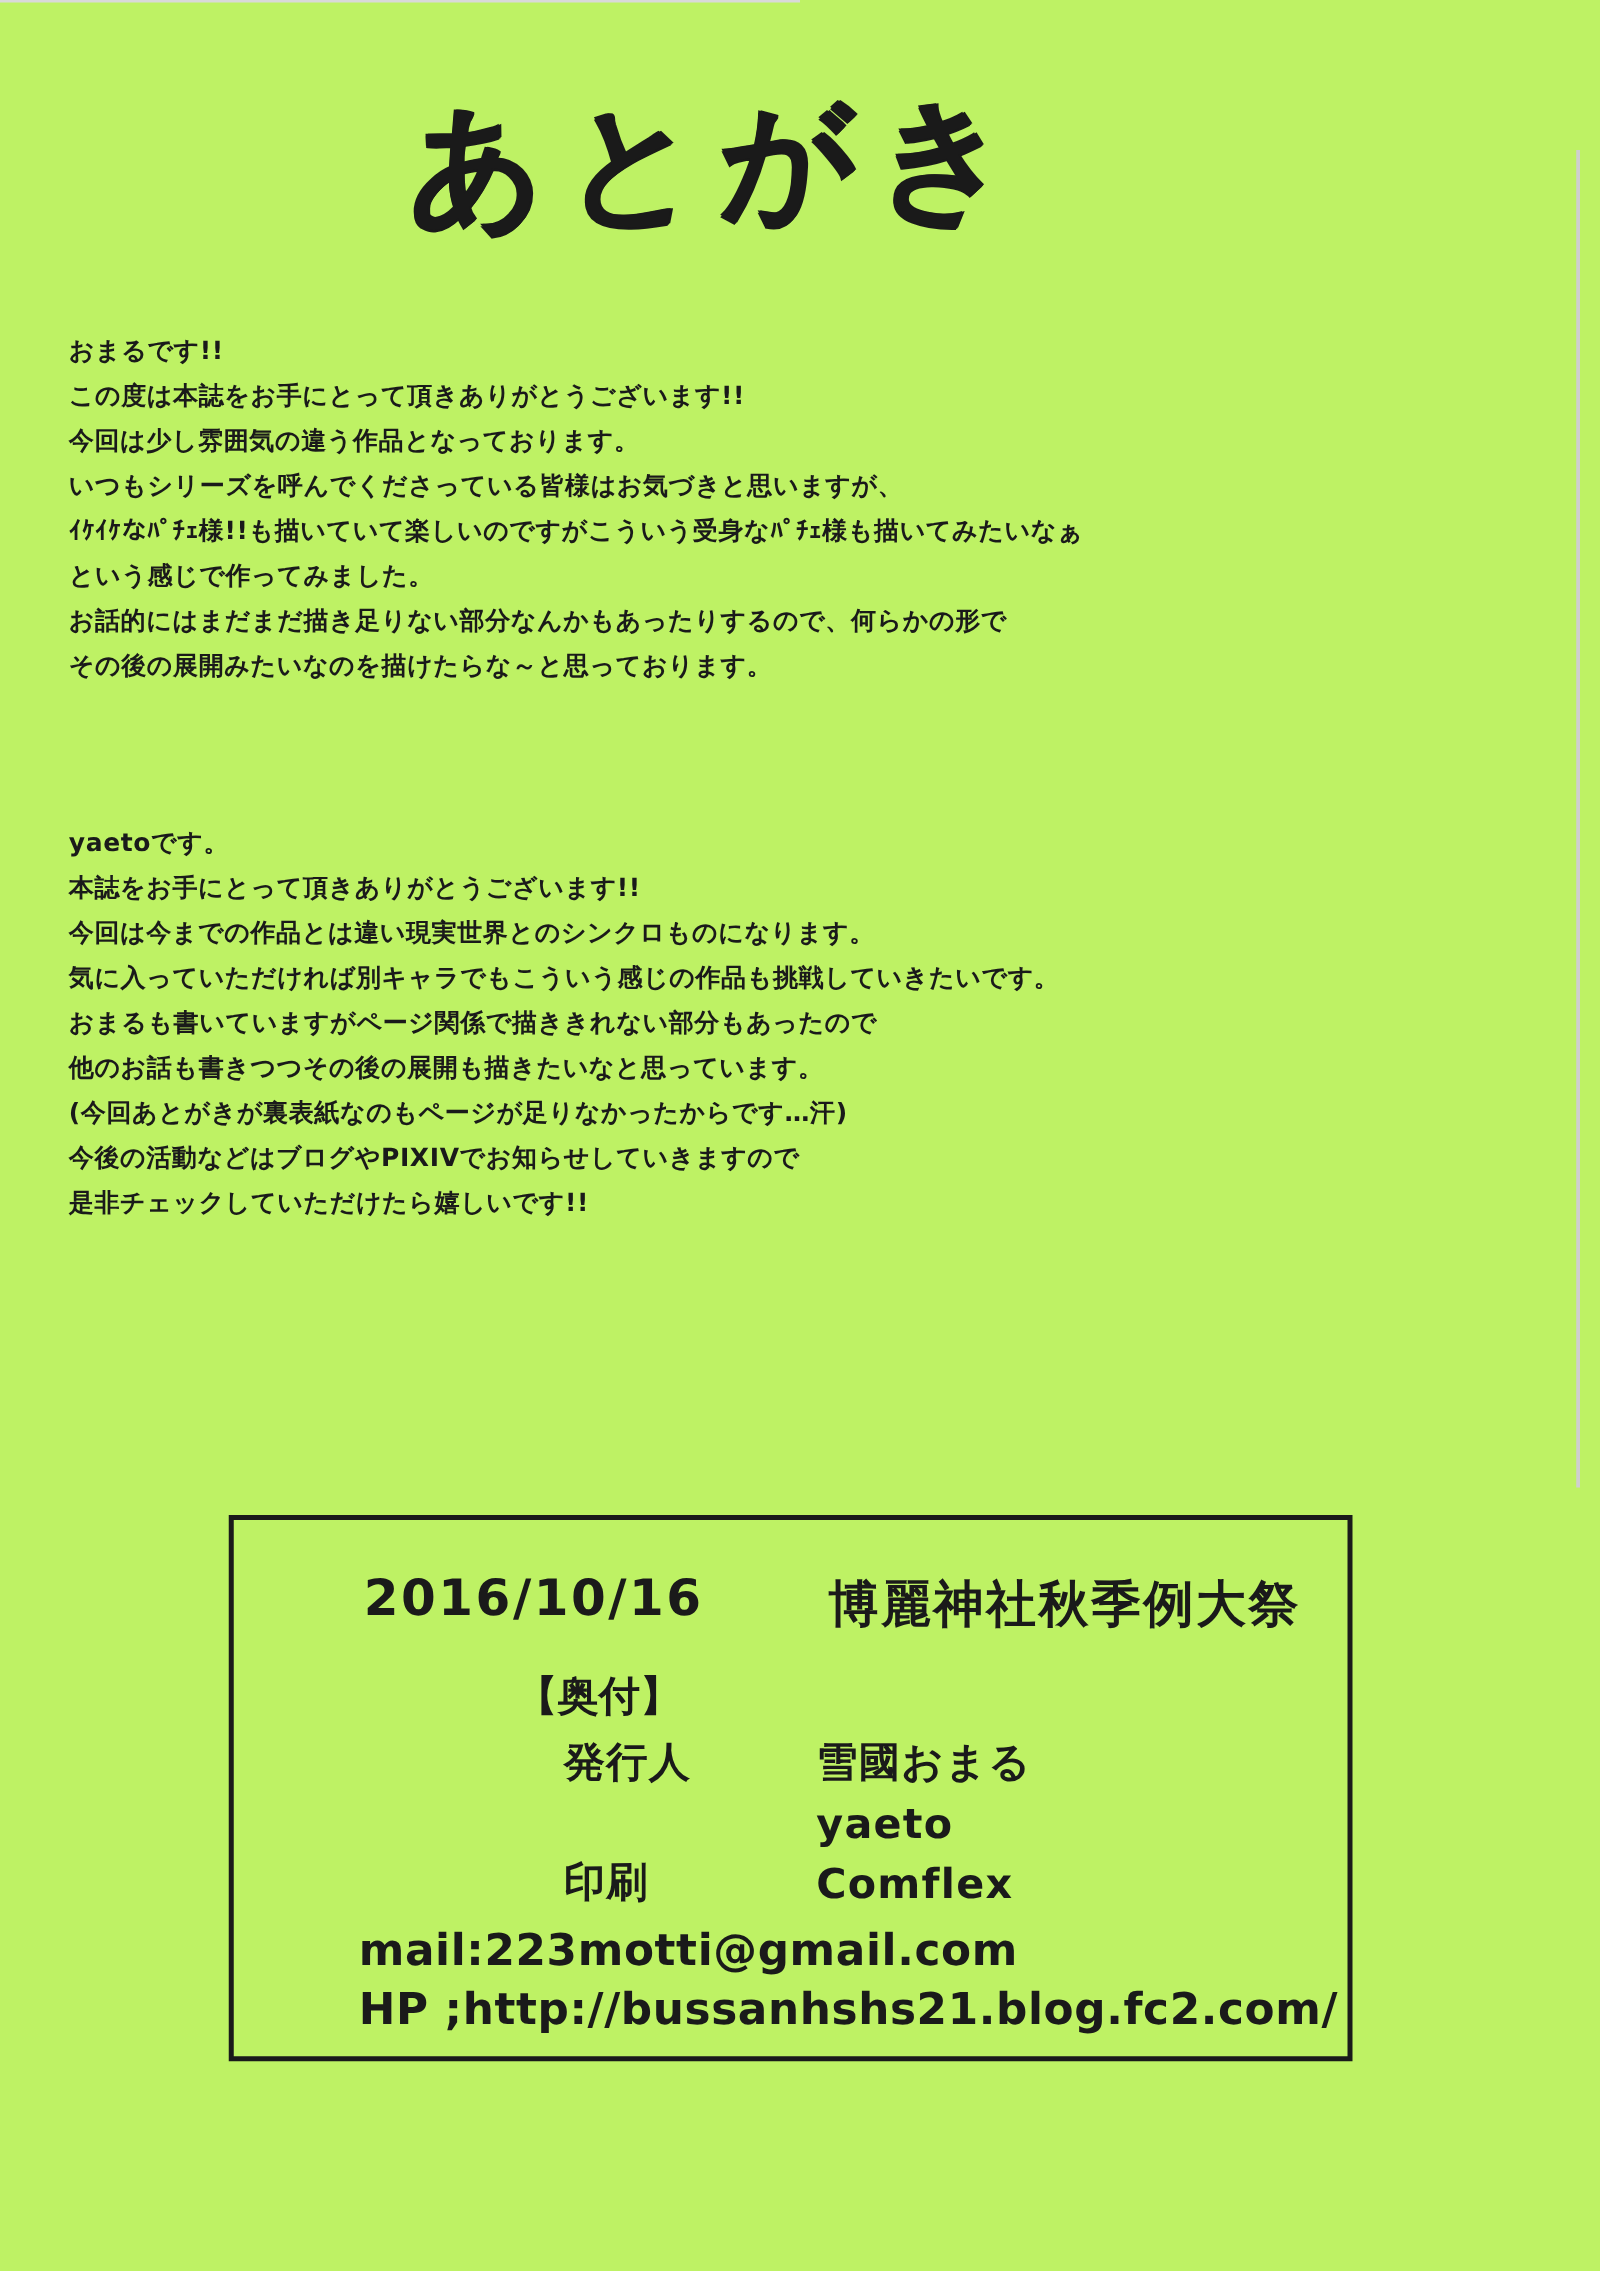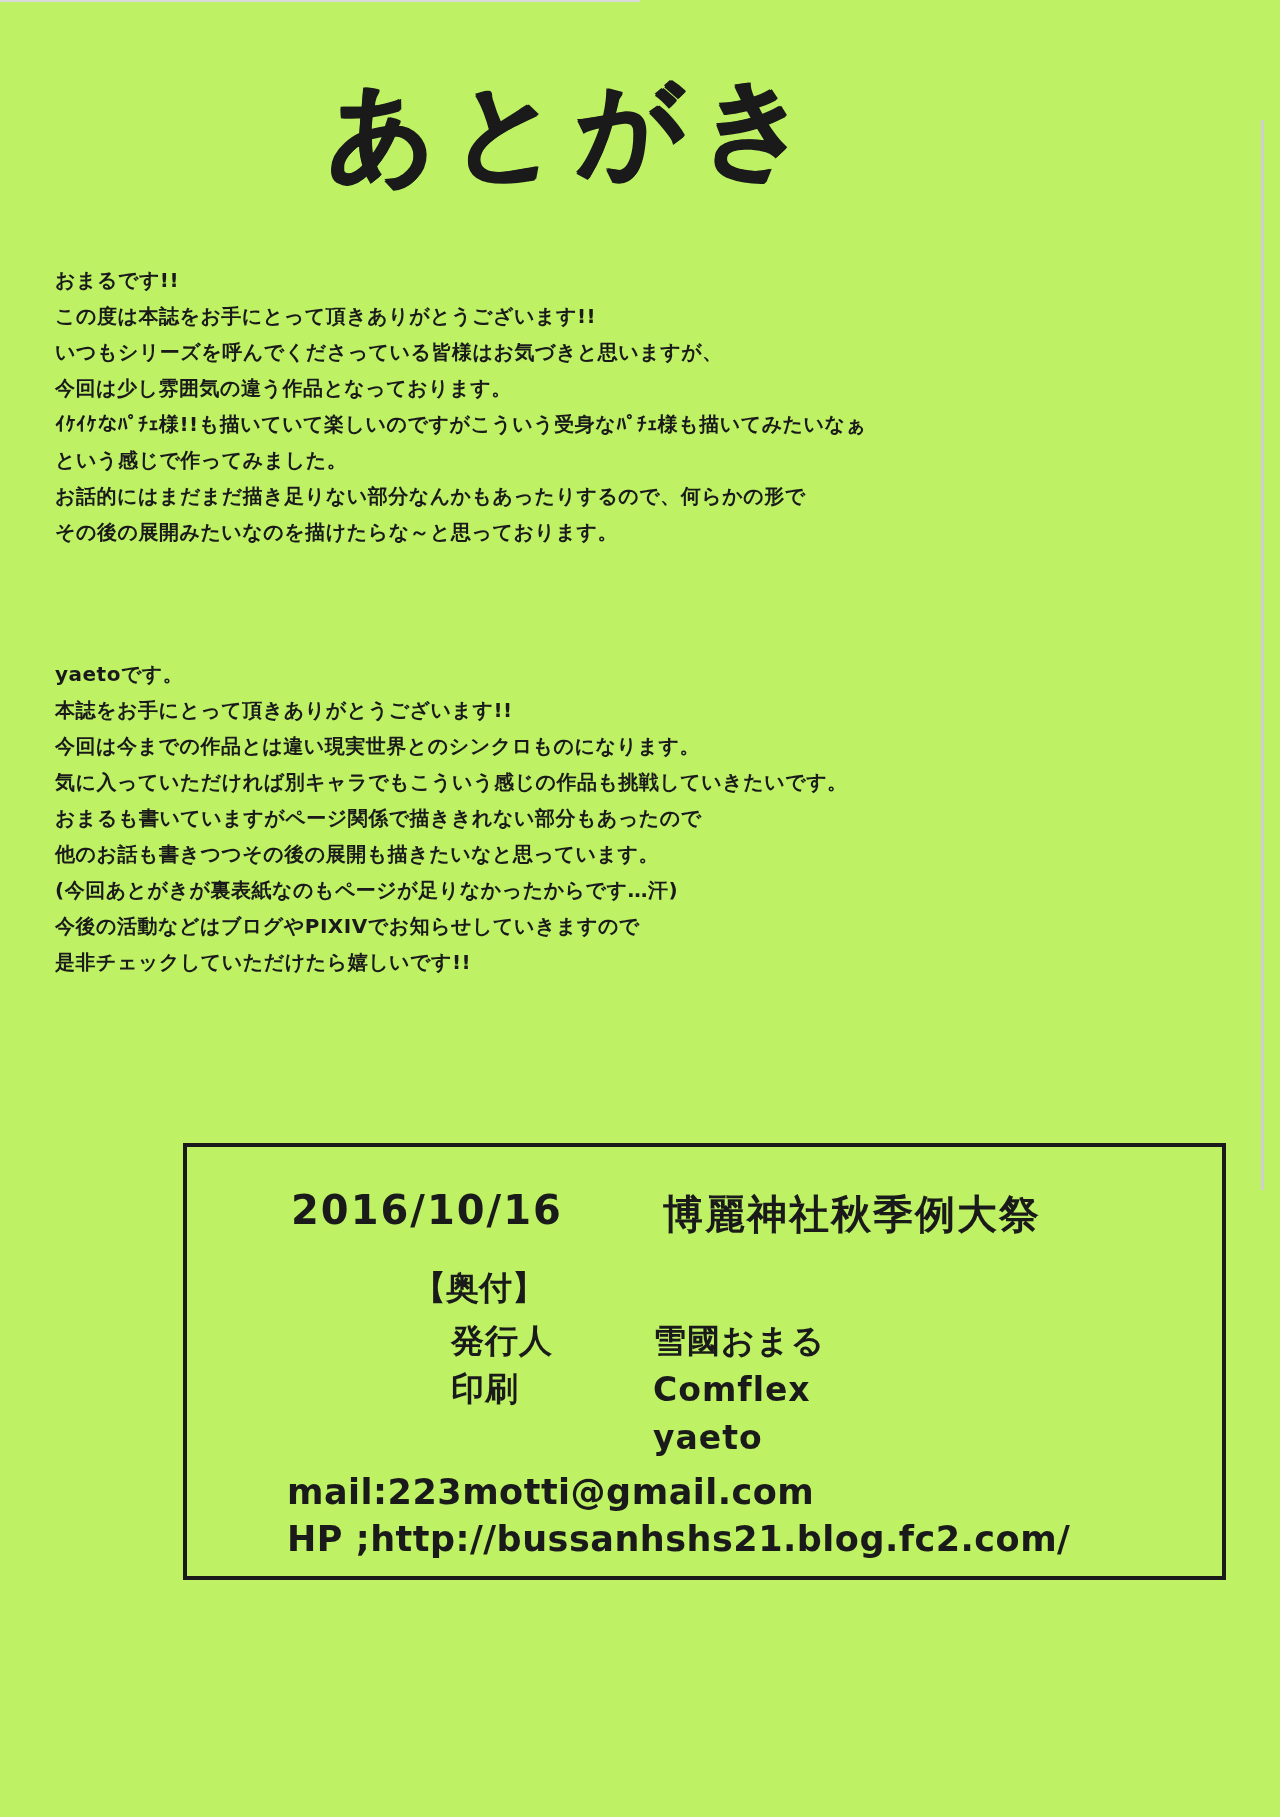--- a/index.html
+++ b/index.html
@@ -56,22 +56,22 @@
     line-height: 36px;
     letter-spacing: 0.5px;
     white-space: nowrap;
   }
   .para-omaru { top: 262px; }
   .para-yaeto { top: 656px; }
   
   .colophon {
     position: absolute;
     left: 183px;
-    top: 1143px;
-    width: 1043px;
+    top: 1212px;
+    width: 899px;
     height: 437px;
     border: 4px solid #1a1a1a;
     box-sizing: border-box;
   }
   .col-header {
     display: flex;
     margin: 40px 0 0 104px;
     font-size: 40px;
     font-weight: 700;
     letter-spacing: 2px;
@@ -107,22 +107,22 @@
 <div class="page">
 
   <div class="scan-edge-top"></div>
   <div class="scan-edge-right"></div>
 
   <div class="title">あとがき</div>
 
   <div class="para para-omaru">
       <div>おまるです!!</div>
       <div>この度は本誌をお手にとって頂きありがとうございます!!</div>
+      <div>今回は少し雰囲気の違う作品となっております。</div>
       <div>いつもシリーズを呼んでくださっている皆様はお気づきと思いますが、</div>
-      <div>今回は少し雰囲気の違う作品となっております。</div>
       <div>ｲｹｲｹなﾊﾟﾁｪ様!!も描いていて楽しいのですがこういう受身なﾊﾟﾁｪ様も描いてみたいなぁ</div>
       <div>という感じで作ってみました。</div>
       <div>お話的にはまだまだ描き足りない部分なんかもあったりするので、何らかの形で</div>
       <div>その後の展開みたいなのを描けたらな～と思っております。</div>
     </div>
 
   <div class="para para-yaeto">
       <div>yaetoです。</div>
       <div>本誌をお手にとって頂きありがとうございます!!</div>
       <div>今回は今までの作品とは違い現実世界とのシンクロものになります。</div>
@@ -142,26 +142,26 @@
     </div>
 
     <div class="col-okuzuke">【奥付】</div>
 
     <div class="col-rows">
       <div class="col-row">
         <span class="col-row-label">発行人</span>
         <span class="col-row-value">雪國おまる</span>
       </div>
       <div class="col-row">
+        <span class="col-row-label"></span>
+        <span class="col-row-value">yaeto</span>
+      </div>
+      <div class="col-row">
         <span class="col-row-label">印刷</span>
         <span class="col-row-value">Comflex</span>
-      </div>
-      <div class="col-row">
-        <span class="col-row-label"></span>
-        <span class="col-row-value">yaeto</span>
       </div>
     </div>
 
     <div class="col-contact">
       <div>mail:223motti@gmail.com</div>
       <div>HP ;http://bussanhshs21.blog.fc2.com/</div>
     </div>
 
   </div>
 

